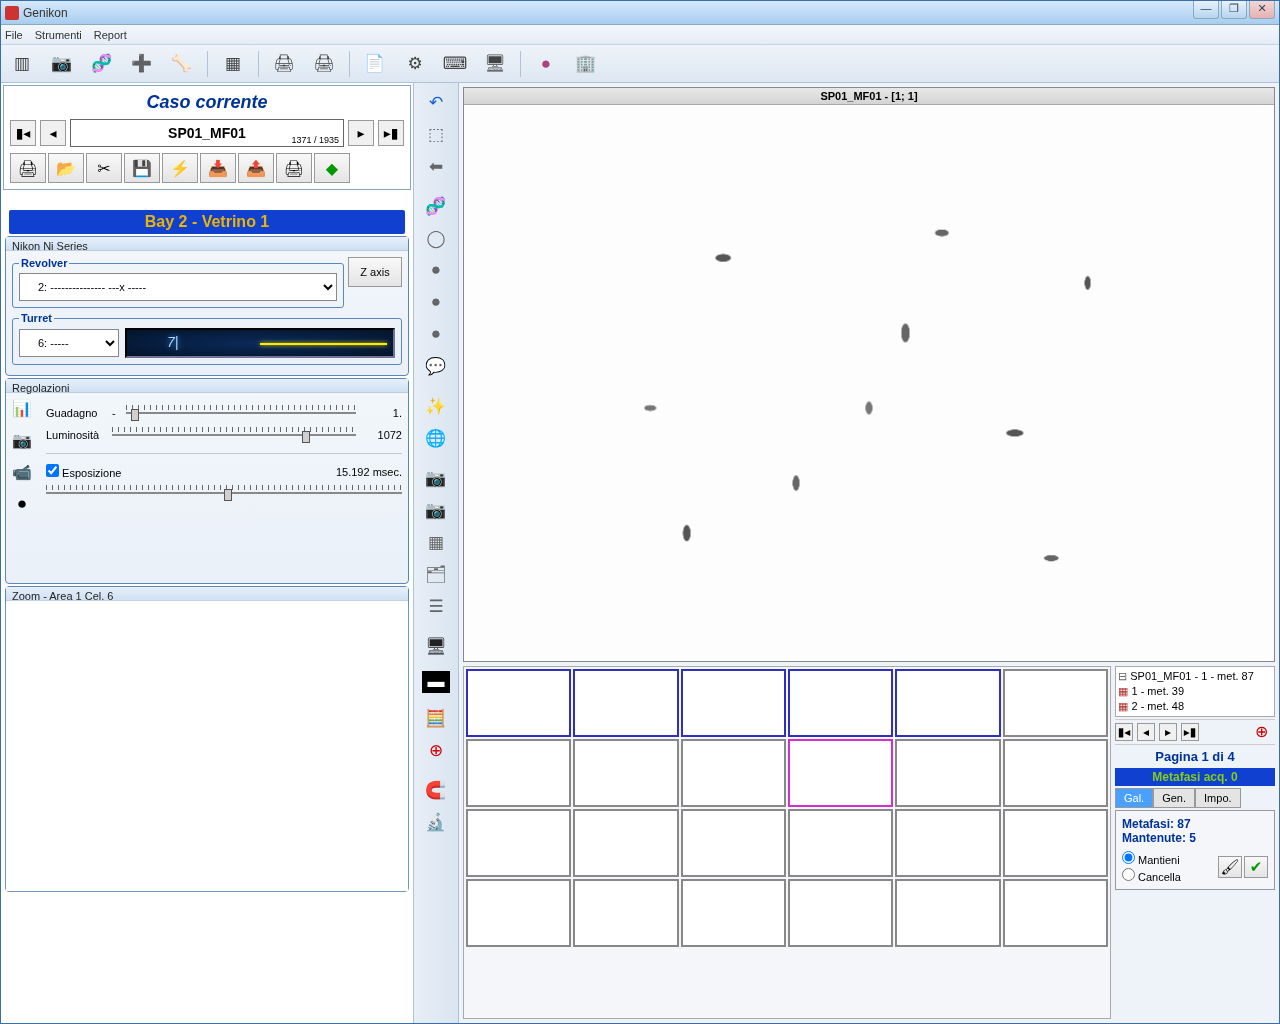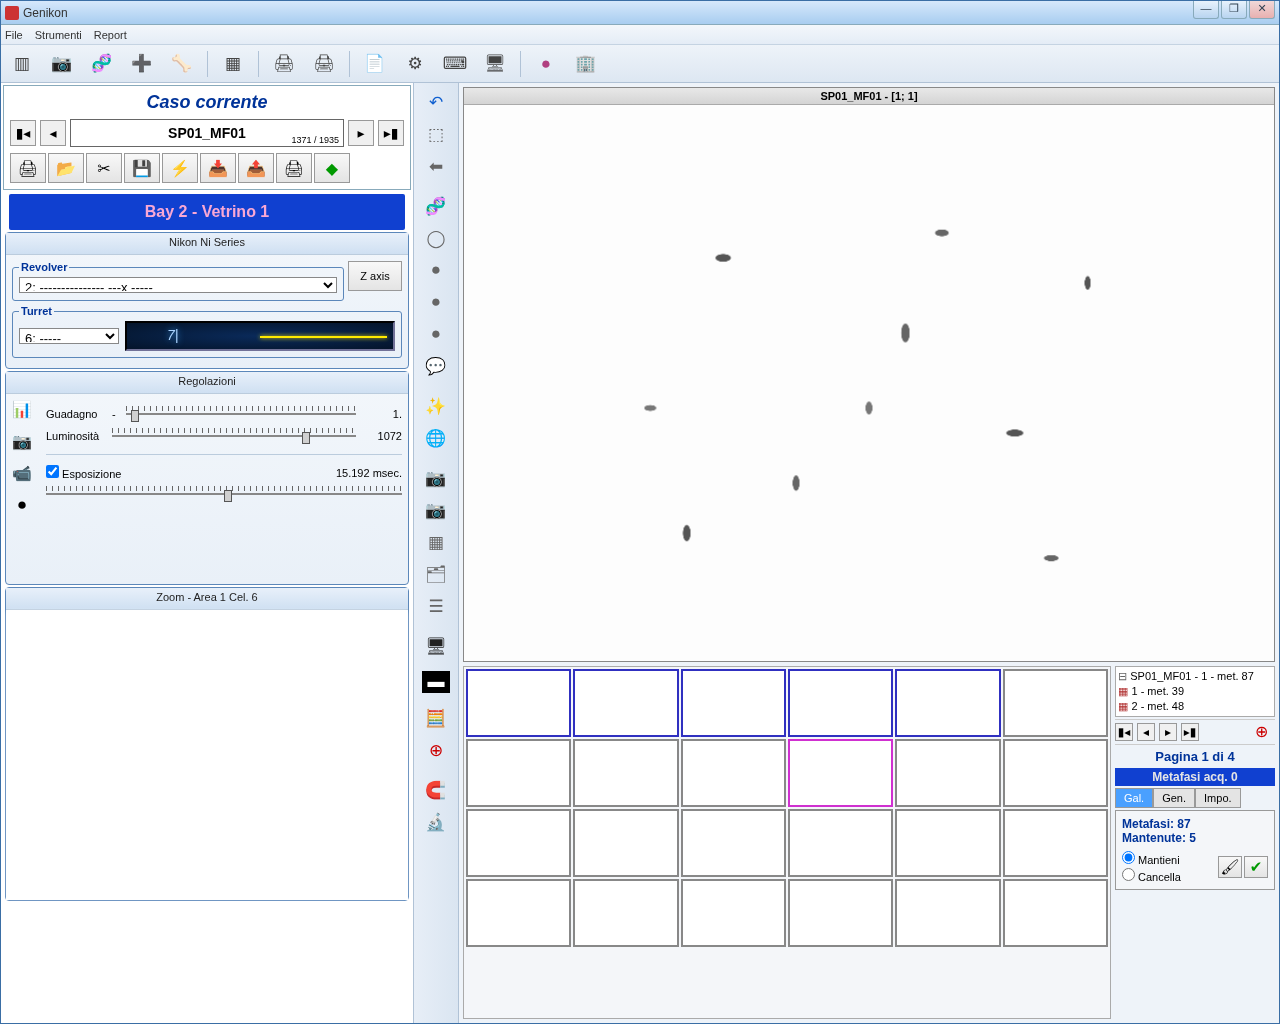--- a/index.html
+++ b/index.html
@@ -28,28 +28,28 @@
 .currcase { border: 1px solid #8ab; margin: 2px; padding: 6px; text-align: center; }
 .currcase h2 { color: #003399; font-size: 18px; font-style: italic; font-weight: bold; margin-bottom: 6px; }
 .navrow { display: flex; align-items: center; gap: 4px; }
 .navbtn { width: 26px; height: 26px; border: 1px solid #999; background: #f0f0f0; display: flex; align-items: center; justify-content: center; font-size: 14px; }
 .casefield { flex: 1; height: 28px; border: 1px solid #666; display: flex; flex-direction: column; align-items: center; justify-content: center; position: relative; }
 .casefield .cn { font-weight: bold; font-size: 14px; }
 .casefield .cc { font-size: 9px; position: absolute; right: 4px; bottom: 1px; }
 .btnrow { display: flex; gap: 2px; margin-top: 6px; }
 .btnrow .tb { width: 36px; height: 30px; border: 1px solid #999; background: linear-gradient(#f8f8f8,#e4e4e4); display:flex; align-items:center; justify-content:center; font-size:16px; }
 
-.baytitle { background: #1040d0; color: #f9a8d4; font-weight: bold; font-size: 16px; text-align: center; padding: 9px; margin: 4px 8px 2px; border-radius: 2px; }
+.baytitle { background: #1040d0; color: #eab308; font-weight: bold; font-size: 16px; text-align: center; padding: 3px; margin: 20px 8px 2px; border-radius: 2px; }
 
 .panel { position: relative; border: 1px solid #5b87ba; border-radius: 4px; margin: 2px 4px; background: linear-gradient(#f3f7fb,#e9f0f8); }
-.panel .phead { height: 22px; background: linear-gradient(#e8f0fa,#cfe0f2); padding: 3px 6px; font-size: 11px; color: #222; border-bottom: 1px solid #bcd; position: relative; text-align: center; }
+.panel .phead { height: 14px; background: linear-gradient(#e8f0fa,#cfe0f2); padding: 3px 6px; font-size: 11px; color: #222; border-bottom: 1px solid #bcd; position: relative; }
 .panel .pbody { padding: 6px; }
 fieldset { border: 1px solid #5b87ba; border-radius: 3px; padding: 4px 6px 6px; margin-bottom: 4px; }
 fieldset legend { color: #003399; font-weight: bold; font-size: 11px; padding: 0 2px; }
-.drop { width: 100%; height: 16px; border: 1px solid #888; background: #fff; font-size: 13px; padding: 1px 1px; }
+.drop { width: 100%; height: 28px; border: 1px solid #888; background: #fff; font-size: 11px; padding: 1px 14px; }
 .zbtn { width: 54px; height: 30px; border: 1px solid #999; background: linear-gradient(#f8f8f8,#e4e4e4); font-size: 11px; }
 .turretvis { flex: 1; height: 30px; background: radial-gradient(ellipse at center,#0a2a5a,#04142a); border: 2px inset #334; position: relative; }
 .turretvis::before { content:''; position:absolute; left:50%; right:6px; top:50%; height:2px; background: #ffeb00; box-shadow: 0 0 4px #ffeb00; }
 .turretvis::after { content:'7|'; position:absolute; left:40px; top:4px; color:#aad4ff; font-size:14px; font-style:italic; text-shadow: 0 0 6px #4af; }
 
 .reg-row { display: flex; align-items: center; gap: 6px; margin: 6px 0; }
 .reg-row .lbl { width: 60px; font-size: 11px; }
 .reg-row .val { width: 40px; text-align: right; font-size: 11px; }
 .slider { flex: 1; height: 16px; position: relative; }
 .slider .track { position: absolute; left: 0; right: 0; top: 7px; height: 2px; background: #888; }
@@ -99,21 +99,21 @@
 .tree { border: 1px solid #aaa; background: #fff; padding: 2px; font-size: 11px; }
 .tree .tn { padding: 1px 0; }
 .tree .tn::before { content: '⊟ '; color: #666; }
 .tree .child::before { content: '   ▦ '; color: #b03030; }
 
 .pagerow { display: flex; align-items: center; gap: 4px; border-top: 1px solid #ccc; border-bottom: 1px solid #ccc; padding: 2px 0; }
 .pagerow .nb { width: 18px; height: 18px; display: flex; align-items: center; justify-content: center; font-size: 12px; border: 1px solid #999; background: #f0f0f0; }
 .pagerow .target { width: 20px; height: 20px; color: #c00; font-size: 16px; margin-left: auto; }
 
 .pglbl { color: #003399; font-size: 13px; font-weight: bold; text-align: center; padding: 2px; }
-.acqbar { background: #1040d0; color: #e5e5e5; font-weight: bold; text-align: center; padding: 2px; font-size: 12px; }
+.acqbar { background: #1040d0; color: #84cc16; font-weight: bold; text-align: center; padding: 2px; font-size: 12px; }
 
 .tabs { display: flex; font-size: 11px; }
 .tabs .tab { padding: 3px 8px; border: 1px solid #999; background: #e4e4e4; }
 .tabs .tab.active { background: #4aa0ff; color: #fff; }
 
 .infobox { border: 1px solid #999; padding: 6px; background: #f4f6f9; }
 .infobox .il { color: #003399; font-weight: bold; font-size: 12px; }
 .radiorow { display: flex; align-items: center; gap: 4px; font-size: 11px; margin-top: 6px; }
 .radiorow .opts { display: flex; flex-direction: column; gap: 2px; }
 .radiorow .btns { display: flex; gap: 2px; margin-left: auto; }

